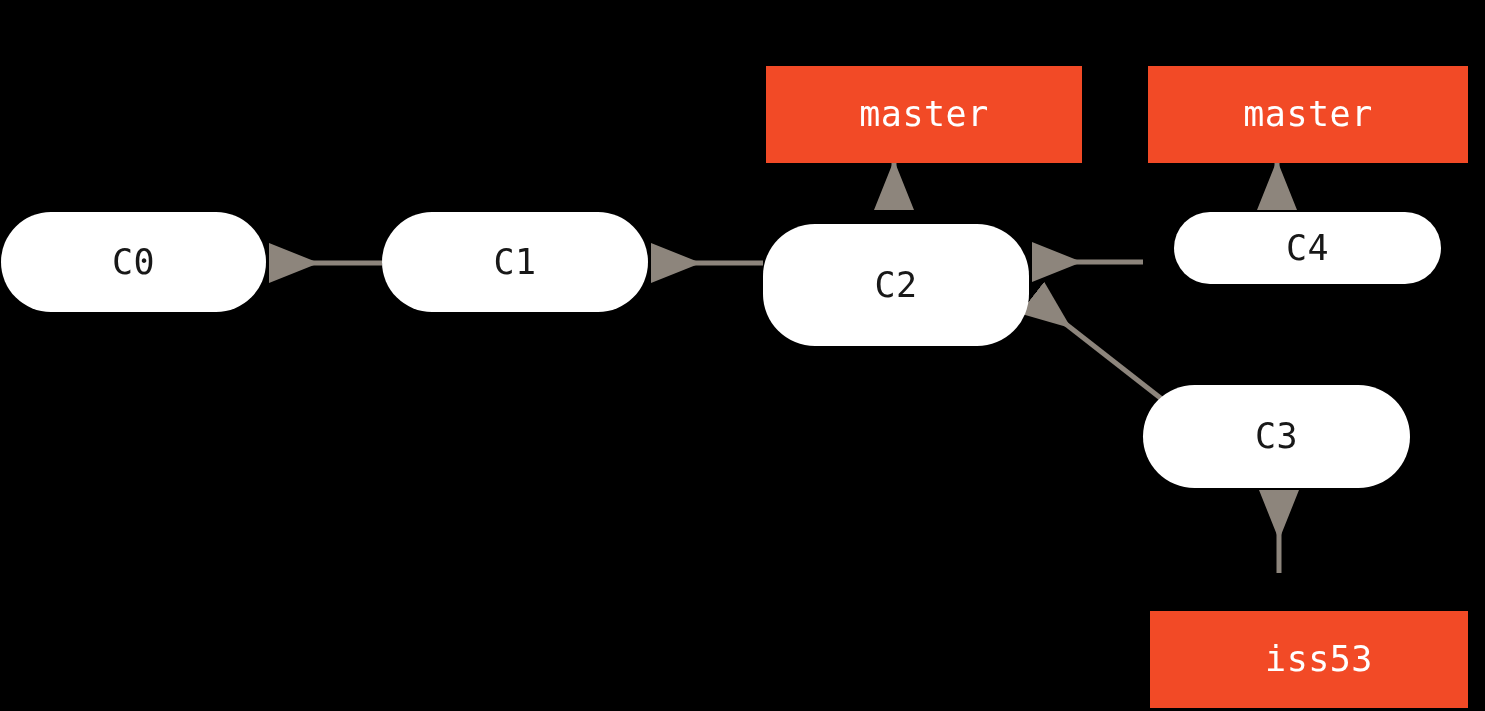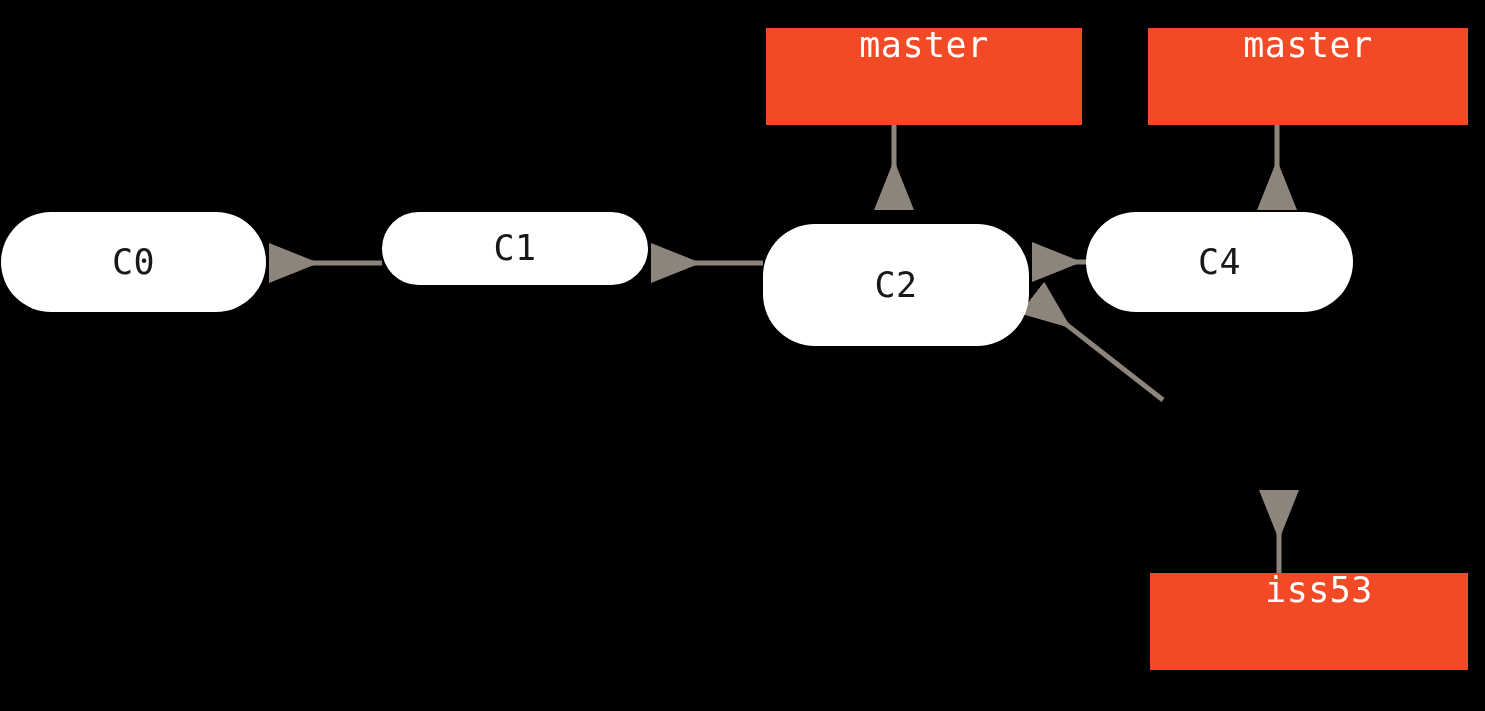--- a/index.html
+++ b/index.html
@@ -40,22 +40,24 @@
     font-family: "DejaVu Sans Mono", "Liberation Mono", monospace;
     font-size: 35px;
     line-height: 1;
     letter-spacing: 0.5px;
     user-select: none;
   }
   .branch-box {
     position: absolute;
     background: #F24A26;
     display: flex;
+    align-items: center;
     justify-content: center;
     box-sizing: border-box;
+    margin-top: 38px;
   }
   .branch-label {
     color: #FFFFFF;
     font-family: "DejaVu Sans Mono", "Liberation Mono", monospace;
     font-size: 35px;
     line-height: 1;
     letter-spacing: 0.5px;
     user-select: none;
   }
 </style>
@@ -97,32 +99,35 @@
 
     <g>
       <line x1="1279" y1="573" x2="1279" y2="494" stroke="#8D857C" stroke-width="5" marker-end="url(#arrowhead)"></line>
     </g>
   </svg>
 
   <div class="commit-node" id="node-c0" style="left: 1px; top: 212px; width: 265px; height: 100px;">
     <span class="commit-label">C0</span>
   </div>
 
-  <div class="commit-node" id="node-c1" style="left: 382px; top: 212px; width: 266px; height: 73px;">
+  <div class="commit-node" id="node-c1" style="left: 382px; top: 212px; width: 266px; height: 100px;">
     <span class="commit-label">C1</span>
   </div>
 
   <div class="commit-node" id="node-c2" style="left: 763px; top: 224px; width: 266px; height: 122px;">
     <span class="commit-label">C2</span>
   </div>
 
-  <div class="commit-node" id="node-c4" style="left: 1086px; top: 212px; width: 267px; height: 100px;">
+  <div class="commit-node" id="node-c4" style="left: 1174px; top: 212px; width: 267px; height: 72px;">
     <span class="commit-label">C4</span>
   </div>
 
+  <div class="commit-node" id="node-c3" style="left: 1143px; top: 385px; width: 267px; height: 103px;">
+    <span class="commit-label">C3</span>
+  </div>
 
   <div class="branch-box" id="branch-master" style="left: 766px; top: 28px; width: 316px; height: 97px;">
     <span class="branch-label">master</span>
   </div>
 
   <div class="branch-box" id="branch-hotfix" style="left: 1148px; top: 28px; width: 320px; height: 97px;">
     <span class="branch-label">master</span>
   </div>
 
   <div class="branch-box" id="branch-iss53" style="left: 1150px; top: 573px; width: 318px; height: 97px; padding-left: 20px;">

